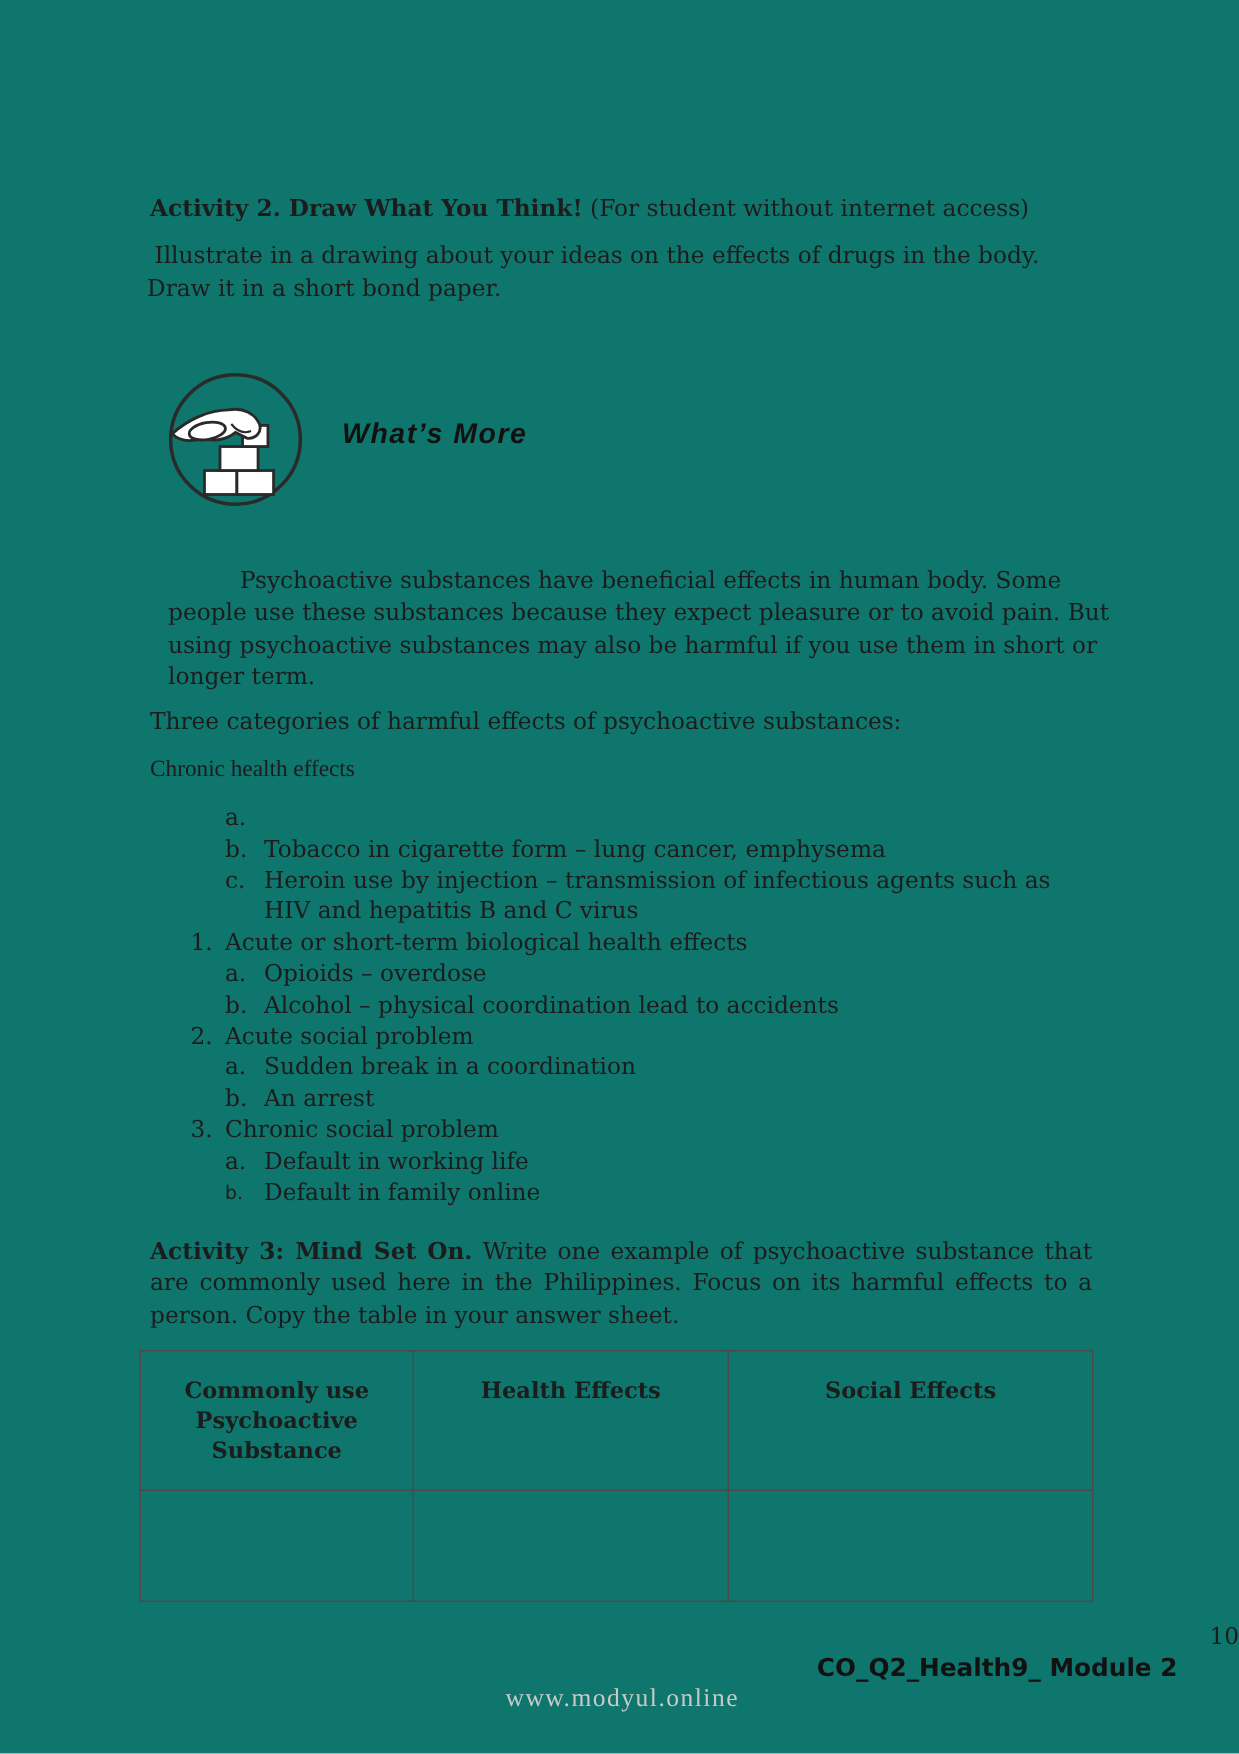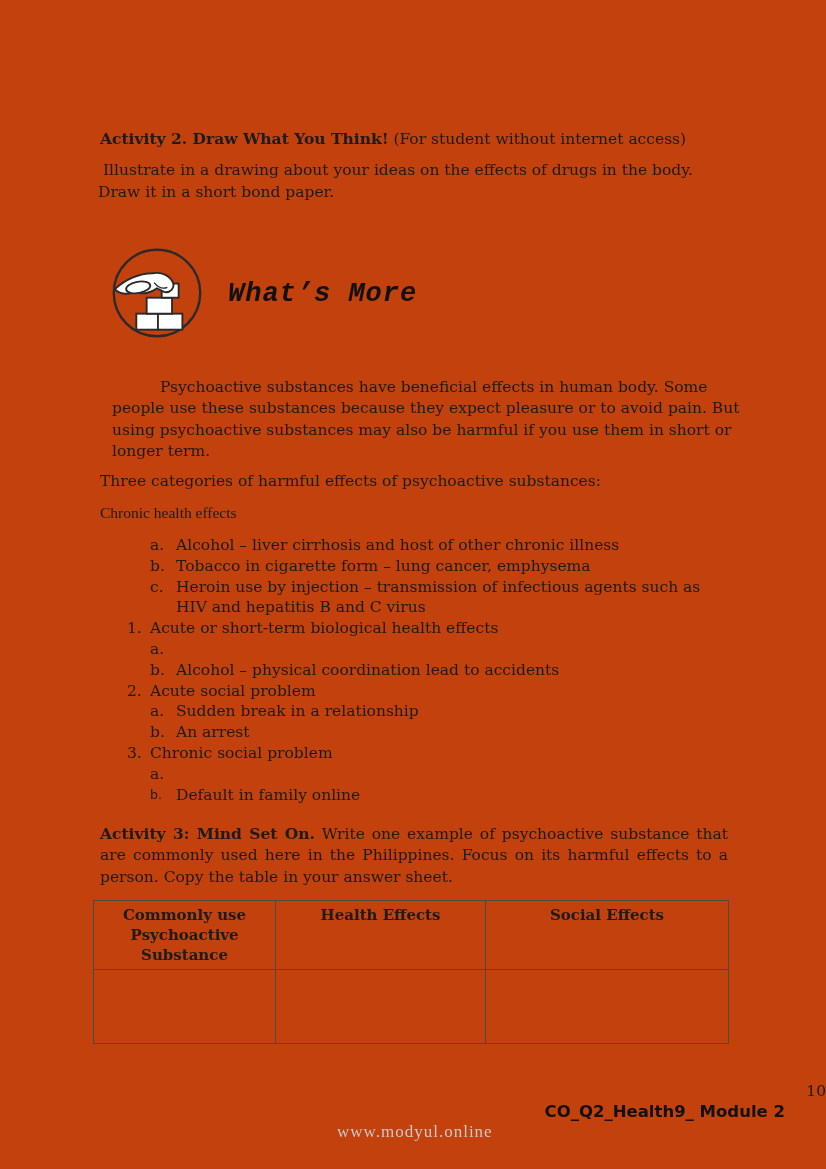--- a/index.html
+++ b/index.html
@@ -2,21 +2,21 @@
 <html><head>
 <meta charset="utf-8">
 <style>
   * { margin: 0; padding: 0; box-sizing: border-box; }
   html, body { background: #ffffff; }
   .page {
     position: relative;
     width: 826px;
     height: 1169px;
     margin: 0 auto;
-    background: #c2410c;
+    background: #0f766e;
     font-family: "DejaVu Serif", "Liberation Serif", serif;
     color: #1c1c1c;
     overflow: hidden;
   }
   .abs { position: absolute; }
 
   
   .act2-heading {
     top: 129px; left: 100px; width: 630px;
     font-size: 15.5px; line-height: 20px;
@@ -26,23 +26,23 @@
     top: 160px; left: 98px; width: 632px;
     font-size: 15.5px; line-height: 21.5px;
     text-indent: 5px;
   }
 
   
   .wm-icon { top: 246px; left: 110px; width: 94px; height: 94px; }
   .wm-icon svg { width: 100%; height: 100%; }
   .wm-heading {
     top: 279px; left: 228px;
-    font-family: Liberation Mono, monospace;
+    font-family: Liberation Sans, sans-serif;
     font-weight: bold; font-style: italic;
-    font-size: 27px; letter-spacing: 1px;
+    font-size: 19px; letter-spacing: 1px;
     color: #111;
   }
 
   
   .intro {
     top: 377px; left: 112px; width: 628px;
     font-size: 15.5px; line-height: 21.3px;
     text-indent: 48px;
   }
   .cats-line  { top: 472px; left: 100px; width: 628px; font-size: 15.5px; }
@@ -69,21 +69,21 @@
   
   .answers-table {
     top: 900px; left: 93px; width: 635px;
     border-collapse: collapse;
     table-layout: fixed;
     font-size: 15px;
   }
   .answers-table th, .answers-table td {
     border: 1.5px solid #4a4a4a;
     vertical-align: top;
-    padding: 4px 6px;
+    padding: 16px 6px;
   }
   .answers-table th {
     font-weight: bold;
     text-align: center;
     line-height: 20px;
     height: 55px;
   }
   .answers-table td { height: 74px; }
   .col-1 { width: 182px; }
   .col-2 { width: 210px; }
@@ -135,62 +135,63 @@
 
   <div class="abs intro">Psychoactive substances have beneficial effects in human body. Some people use these substances because they expect pleasure or to avoid pain. But using psychoactive substances may also be harmful if you use them in short or longer term.</div>
 
   <div class="abs cats-line">Three categories of harmful effects of psychoactive substances:</div>
   <div class="abs chronic-line">Chronic health effects</div>
 
   <div class="abs outline">
 
     <div class="li li-letter">
       <span class="marker">a.</span>
-      <span class="li-text">Alcohol – liver cirrhosis and host of other chronic illness</span>
     </div>
     <div class="li li-letter">
       <span class="marker">b.</span>
       <span class="li-text">Tobacco in cigarette form – lung cancer, emphysema</span>
     </div>
     <div class="li li-letter">
       <span class="marker">c.</span>
       <span class="li-text">Heroin use by injection – transmission of infectious agents such as HIV and hepatitis B and C virus</span>
     </div>
 
     <div class="li li-num">
       <span class="marker">1.</span>
       <span class="li-text">Acute or short-term biological health effects</span>
     </div>
     <div class="li li-letter">
       <span class="marker">a.</span>
+      <span class="li-text">Opioids – overdose</span>
     </div>
     <div class="li li-letter">
       <span class="marker">b.</span>
       <span class="li-text">Alcohol – physical coordination lead to accidents</span>
     </div>
 
     <div class="li li-num">
       <span class="marker">2.</span>
       <span class="li-text">Acute social problem</span>
     </div>
     <div class="li li-letter">
       <span class="marker">a.</span>
-      <span class="li-text">Sudden break in a relationship</span>
+      <span class="li-text">Sudden break in a coordination</span>
     </div>
     <div class="li li-letter">
       <span class="marker">b.</span>
       <span class="li-text">An arrest</span>
     </div>
 
     <div class="li li-num">
       <span class="marker">3.</span>
       <span class="li-text">Chronic social problem</span>
     </div>
     <div class="li li-letter">
       <span class="marker">a.</span>
+      <span class="li-text">Default in working life</span>
     </div>
     <div class="li li-letter">
       <span class="marker marker-small">b.</span>
       <span class="li-text">Default in family online</span>
     </div>
 
   </div>
 
   <div class="abs act3">
     <span class="bold">Activity 3: Mind Set On.</span>

